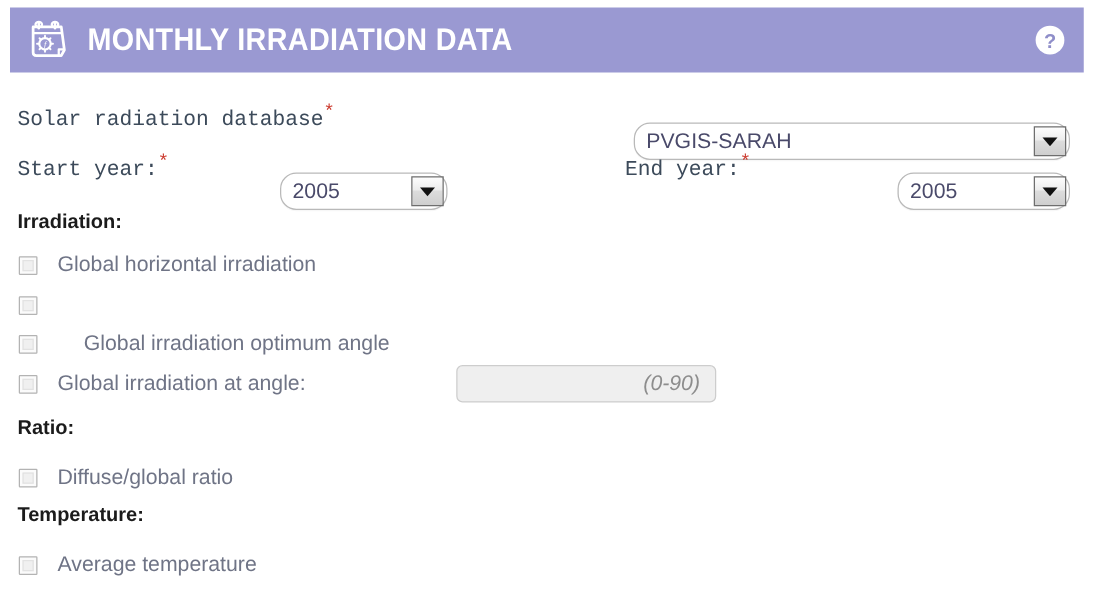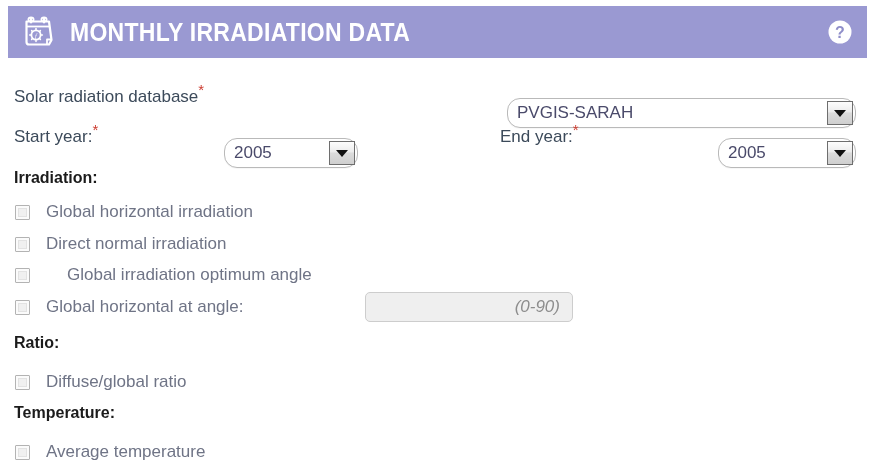--- a/index.html
+++ b/index.html
@@ -59,21 +59,21 @@
     height: 26px;
     flex: 0 0 26px;
     display: block;
     cursor: pointer;
   }
 
   
   .lbl {
     font-size: 17px;
     color: #3c4a5a;
-    font-family: Liberation Sans, sans-serif;
+    font-family: Liberation Mono, monospace;
     white-space: nowrap;
   }
   .req {
     color: #cc3b2f;
     font-size: 15px;
     vertical-align: super;
     line-height: 0;
   }
   .section-head {
     position: absolute;
@@ -257,31 +257,30 @@
 
   <div class="section-head" style="left:14px; top:169px;">Irradiation:</div>
 
   <div class="cbrow" style="left:15px; top:201px;">
     <span class="cbox"></span>
     <span class="cblabel">Global horizontal irradiation</span>
   </div>
 
   <div class="cbrow" style="left:15px; top:233px;">
     <span class="cbox"></span>
-    <span class="cblabel">Direct normal irradiation</span>
   </div>
 
   <div class="cbrow" style="left:15px; top:264px;gap:21px;">
     <span class="cbox"></span>
     <span class="cblabel">Global irradiation optimum angle</span>
   </div>
 
   <div class="cbrow" style="left:15px; top:296px;">
     <span class="cbox"></span>
-    <span class="cblabel">Global horizontal at angle:</span>
+    <span class="cblabel">Global irradiation at angle:</span>
   </div>
 
   <div class="angle-input" style="left:365px; top:292px; width:208px;">(0-90)</div>
 
   <div class="section-head" style="left:14px; top:334px;">Ratio:</div>
 
   <div class="cbrow" style="left:15px; top:371px;">
     <span class="cbox"></span>
     <span class="cblabel">Diffuse/global ratio</span>
   </div>

